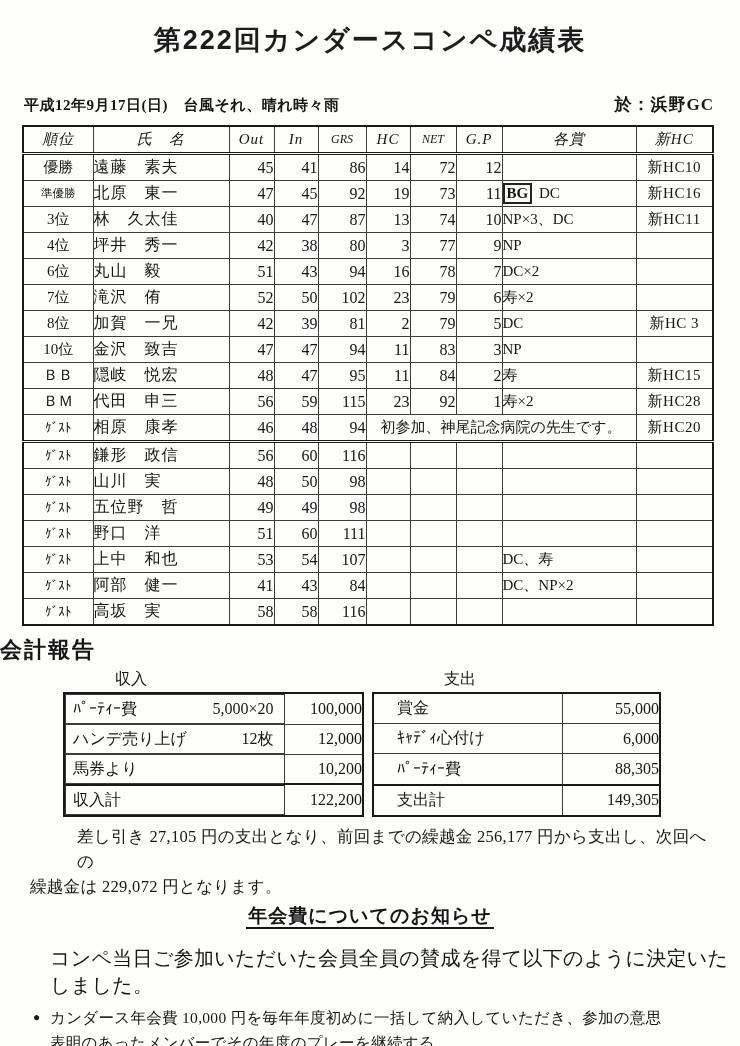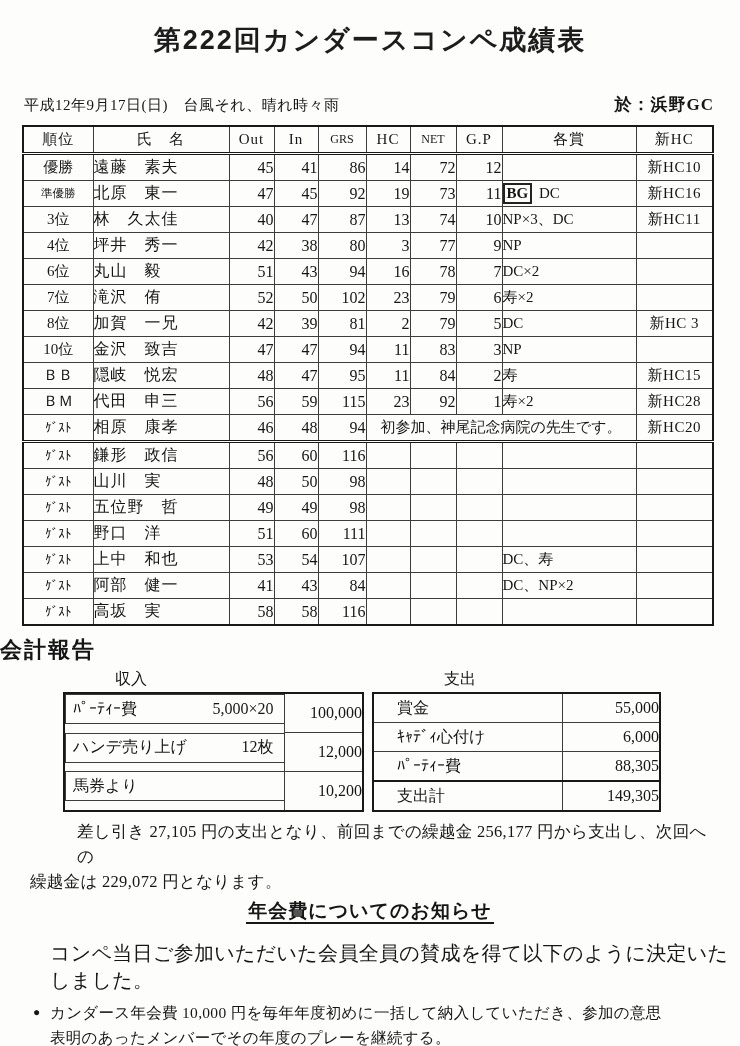--- a/index.html
+++ b/index.html
@@ -14,34 +14,34 @@
   .title{
     padding-top:22px;text-align:center;
     font-family:"Liberation Sans","DejaVu Sans",sans-serif;
     font-weight:bold;font-size:27px;letter-spacing:2px;color:#1c1c1c;
   }
 
   .dateline{
     width:690px;margin:35px 0 0 24px;
     display:flex;justify-content:space-between;align-items:baseline;
   }
-  .dateline .dw{font-size:15px;letter-spacing:.5px;}
+  .dateline .dw{font-size:15px;letter-spacing:.5px;font-weight:bold;}
   .dateline .venue{font-size:17px;font-weight:bold;letter-spacing:1px;}
 
   table.results{
     margin:9px 0 0 22px;width:690px;
     border-collapse:collapse;table-layout:fixed;
     border:2px solid #181818;
   }
   table.results th,table.results td{
     border:1px solid #3c3c3c;height:25px;padding:0;
     white-space:nowrap;overflow:hidden;font-weight:normal;
   }
   table.results thead th{
-    border-bottom:3px double #181818;font-size:15px;letter-spacing:1px;
+    border-bottom:3px double #181818;font-size:15px;letter-spacing:1px;font-style:italic;
   }
   table.results thead th.cond{font-size:12px;letter-spacing:0;}
   tr.sec td{border-top:3px double #181818;}
   td.c-rank{text-align:center;font-size:15px;}
   td.c-name{text-align:left;padding-left:9px;font-size:16px;letter-spacing:1px;margin-left:28px;}
   td.c-num{text-align:right;padding-right:8px;font-size:16px;}
   td.c-prize{text-align:left;padding-left:6px;font-size:15px;}
   td.c-newhc{text-align:center;font-size:15px;letter-spacing:.5px;}
   td.c-note{text-align:center;padding-left:6px;font-size:15px;}
   .bg-box{
@@ -365,20 +365,27 @@
             </td>
             <td class="a-amount">12,000</td>
           </tr>
           <tr>
             <td class="a-label">
               <span>馬券より</span>
               <span></span>
             </td>
             <td class="a-amount">10,200</td>
           </tr>
+          <tr class="total">
+            <td class="a-label">
+              <span>収入計</span>
+              <span></span>
+            </td>
+            <td class="a-amount">122,200</td>
+          </tr>
         </tbody>
     </table>
     <table class="acct expense">
       <colgroup>
           <col style="width:189px">
           <col style="width:98px">
         </colgroup>
       <tbody id="expense-body">
           <tr>
             <td class="a-label">賞金</td>

